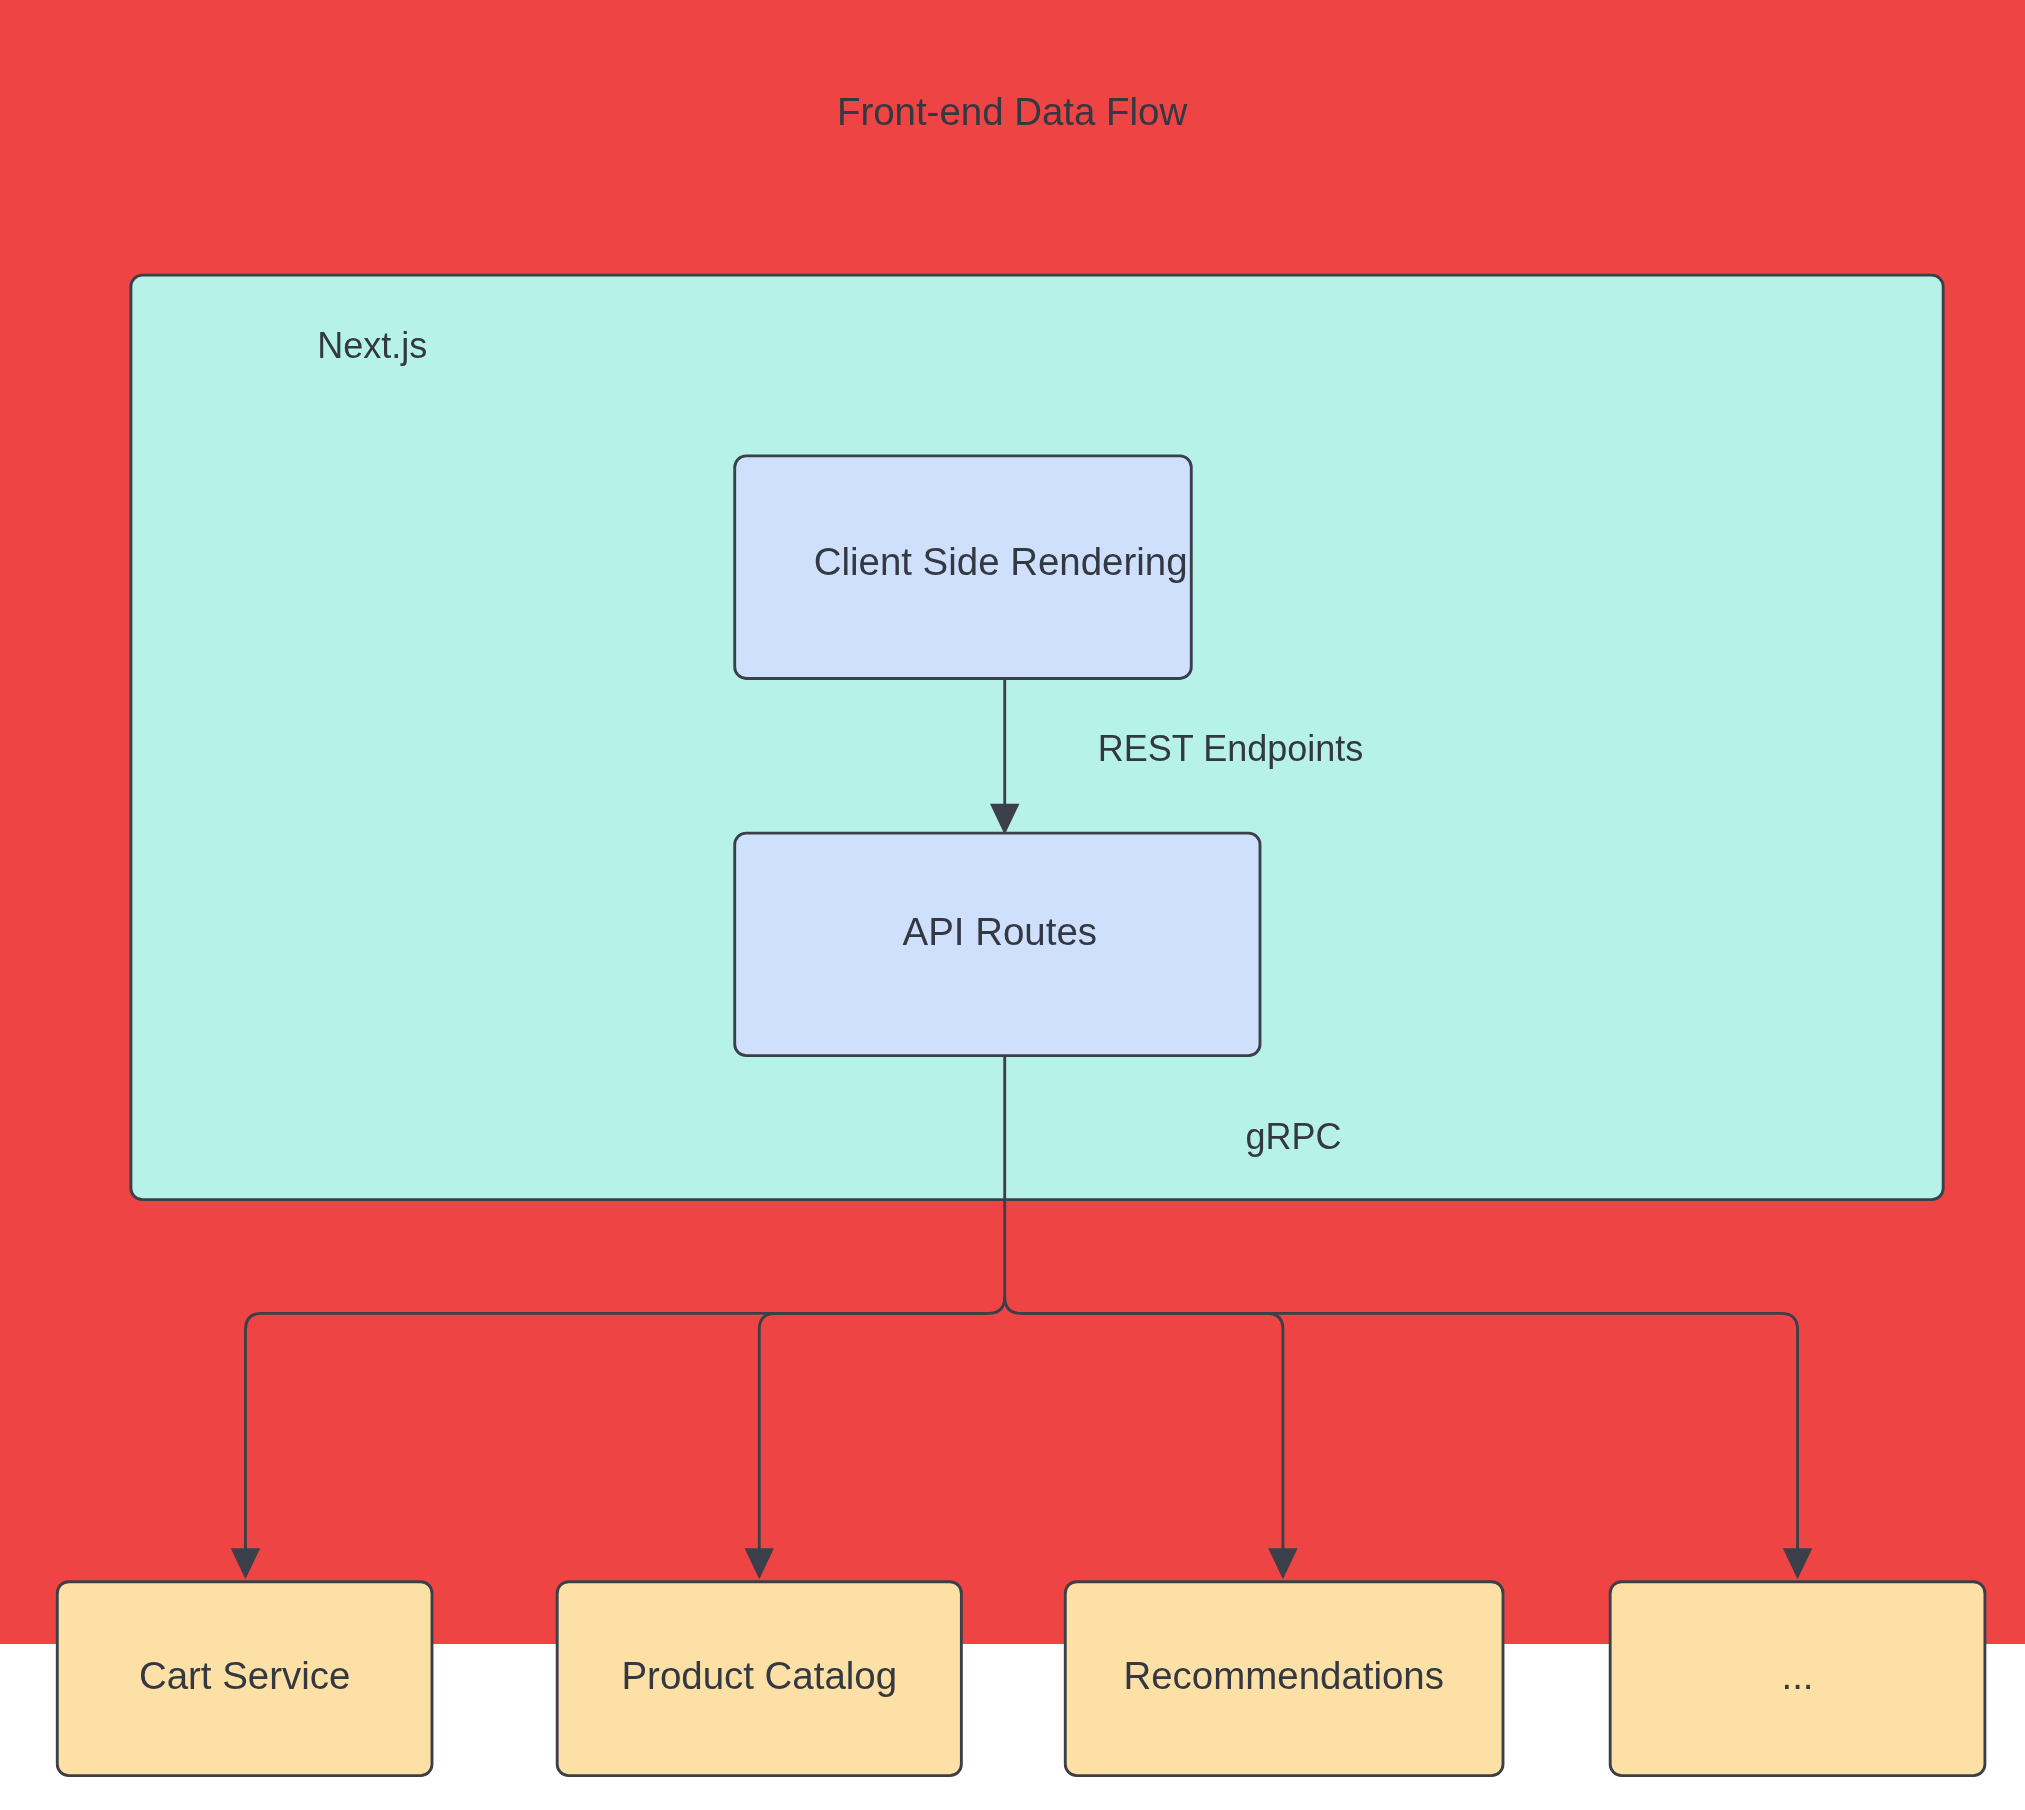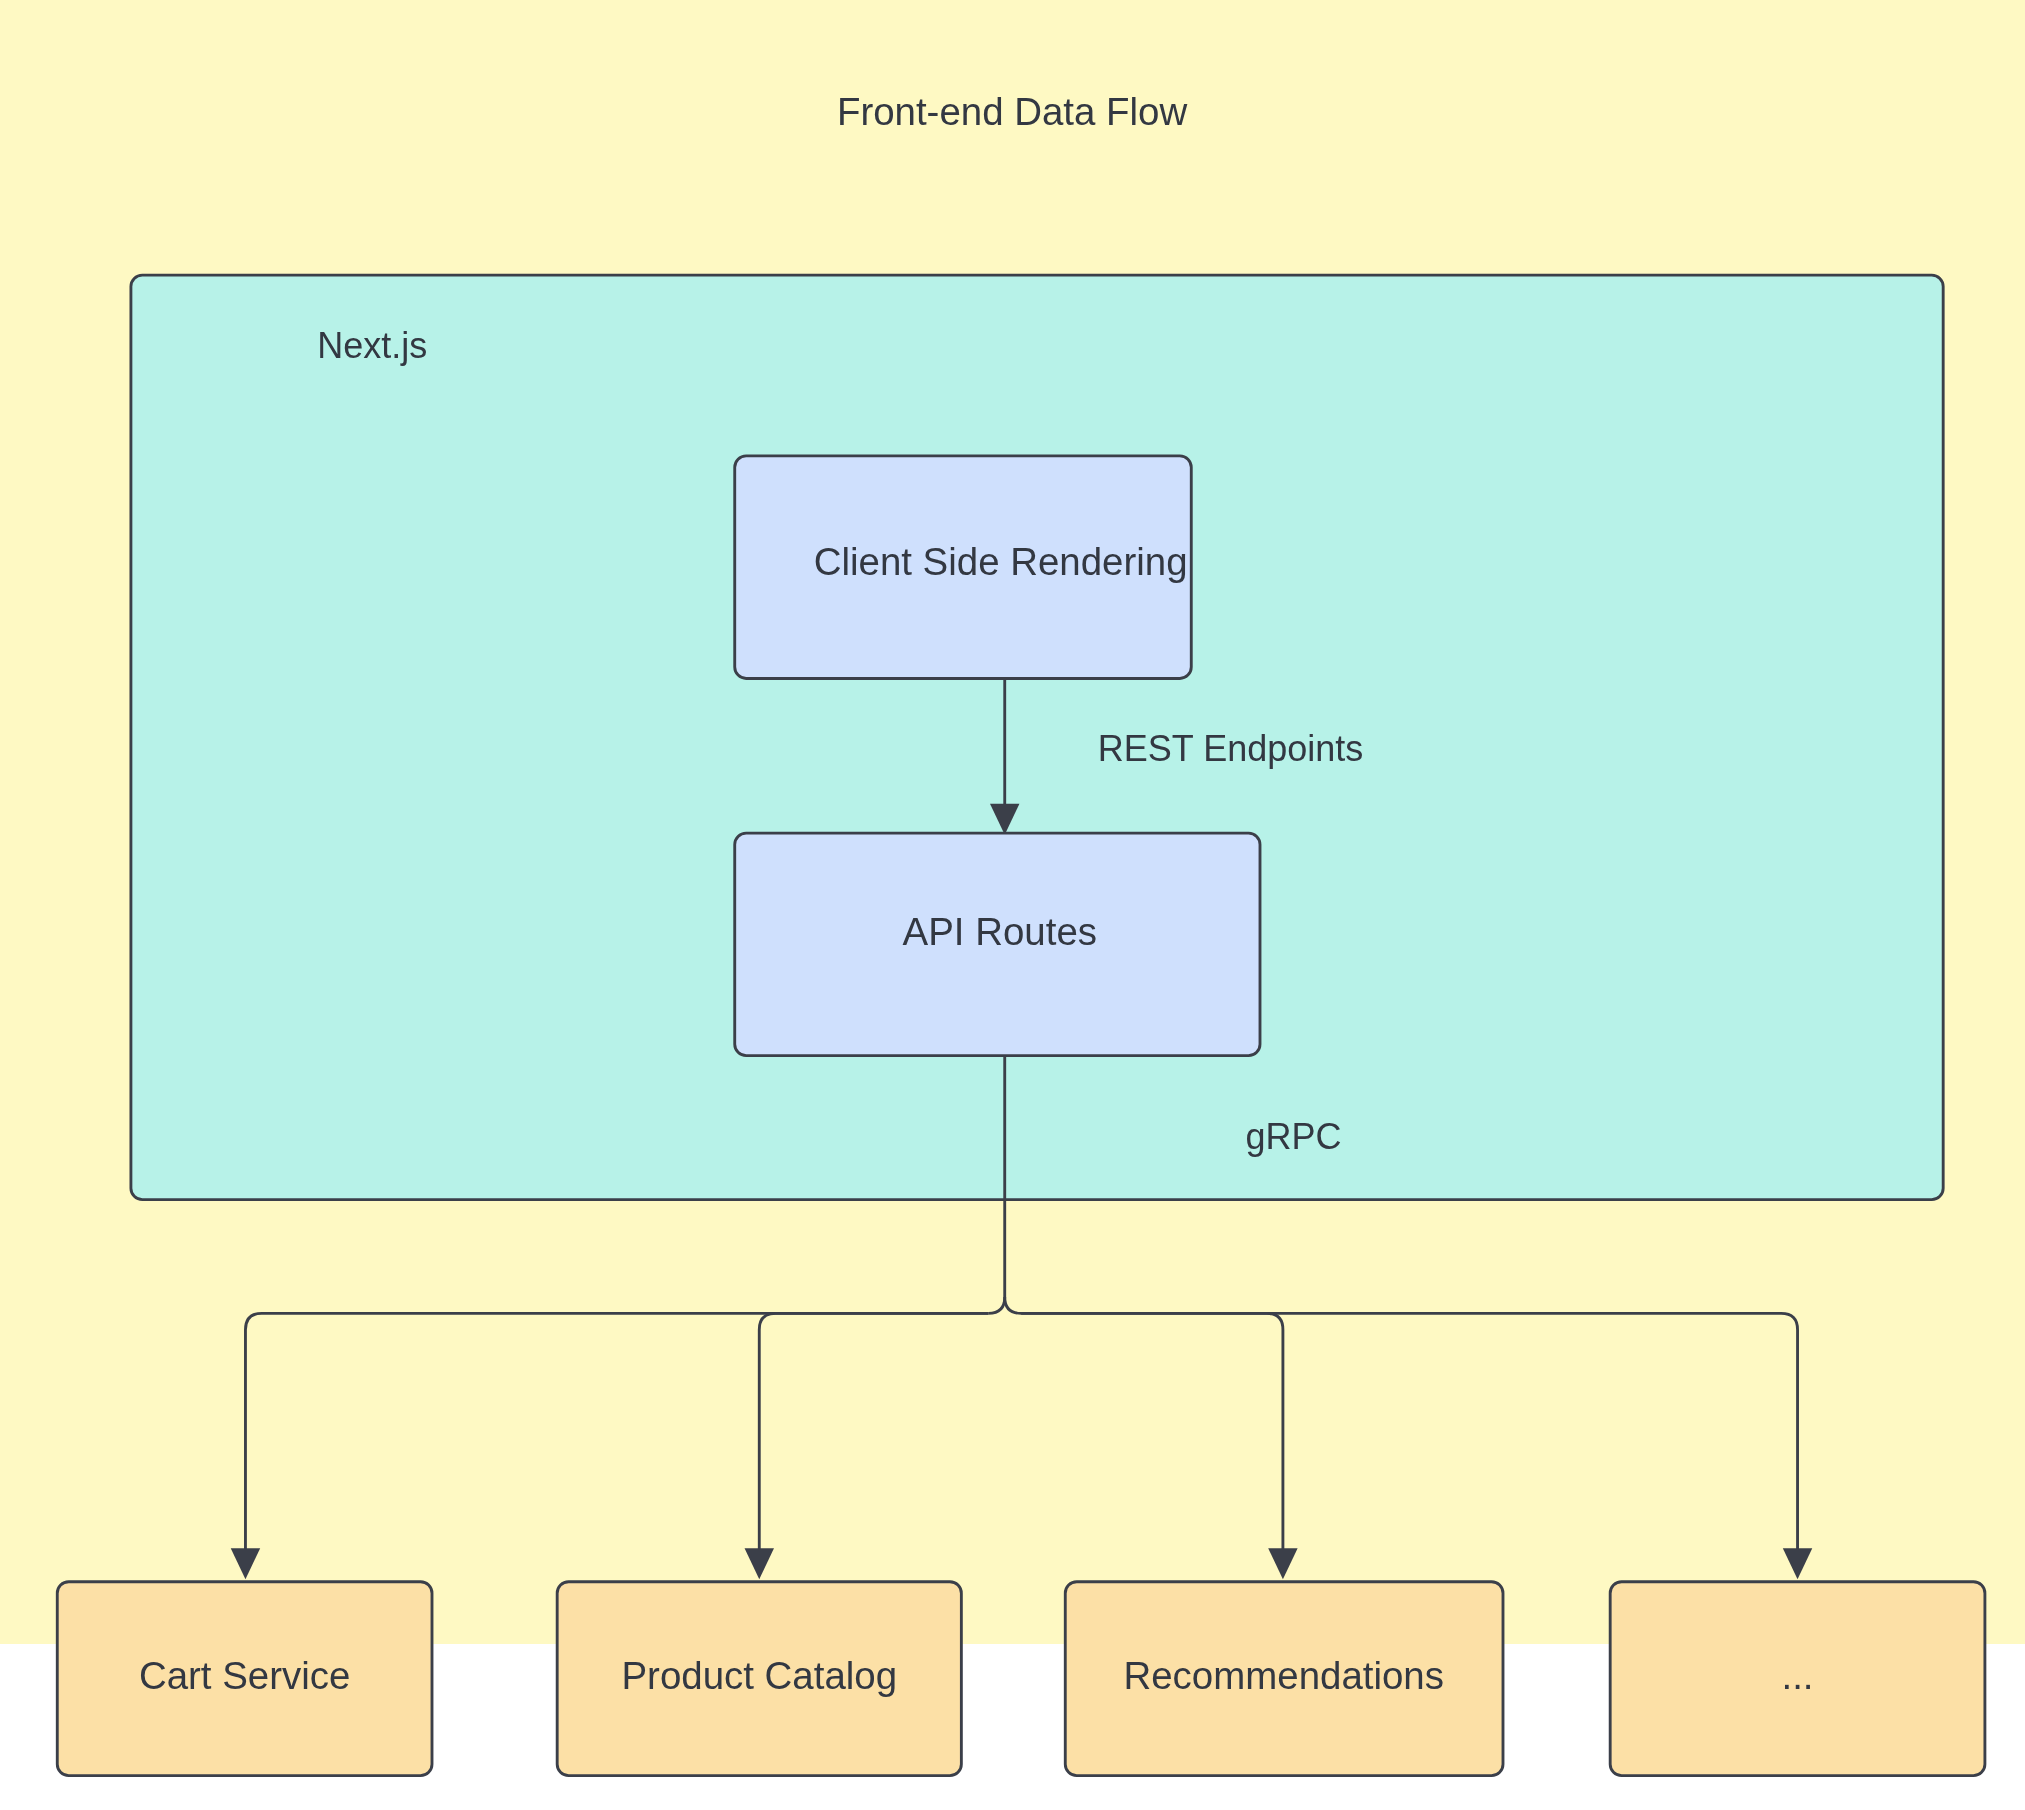--- a/index.html
+++ b/index.html
@@ -10,21 +10,21 @@
   body {
     width: 2025px;
     height: 1811px;
     font-family: "Liberation Sans", sans-serif;
     overflow: hidden;
   }
   #diagram-root {
     position: relative;
     width: 2025px;
     height: 1644px;
-    background: #fef9c3;
+    background: #ef4444;
   }
   svg.flow {
     display: block;
     width: 2025px;
     height: 1811px;
   }
   .node-label,
   .edge-label,
   .cluster-label,
   .diagram-title {

